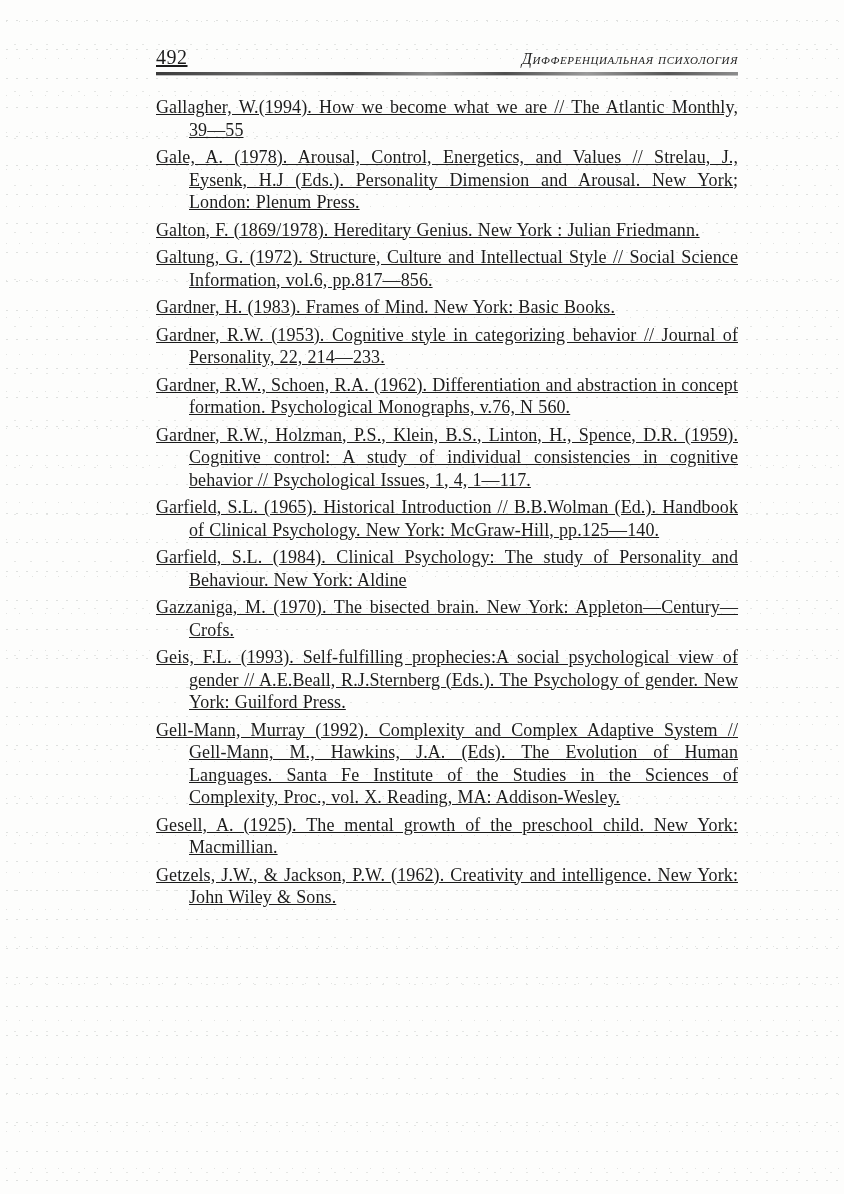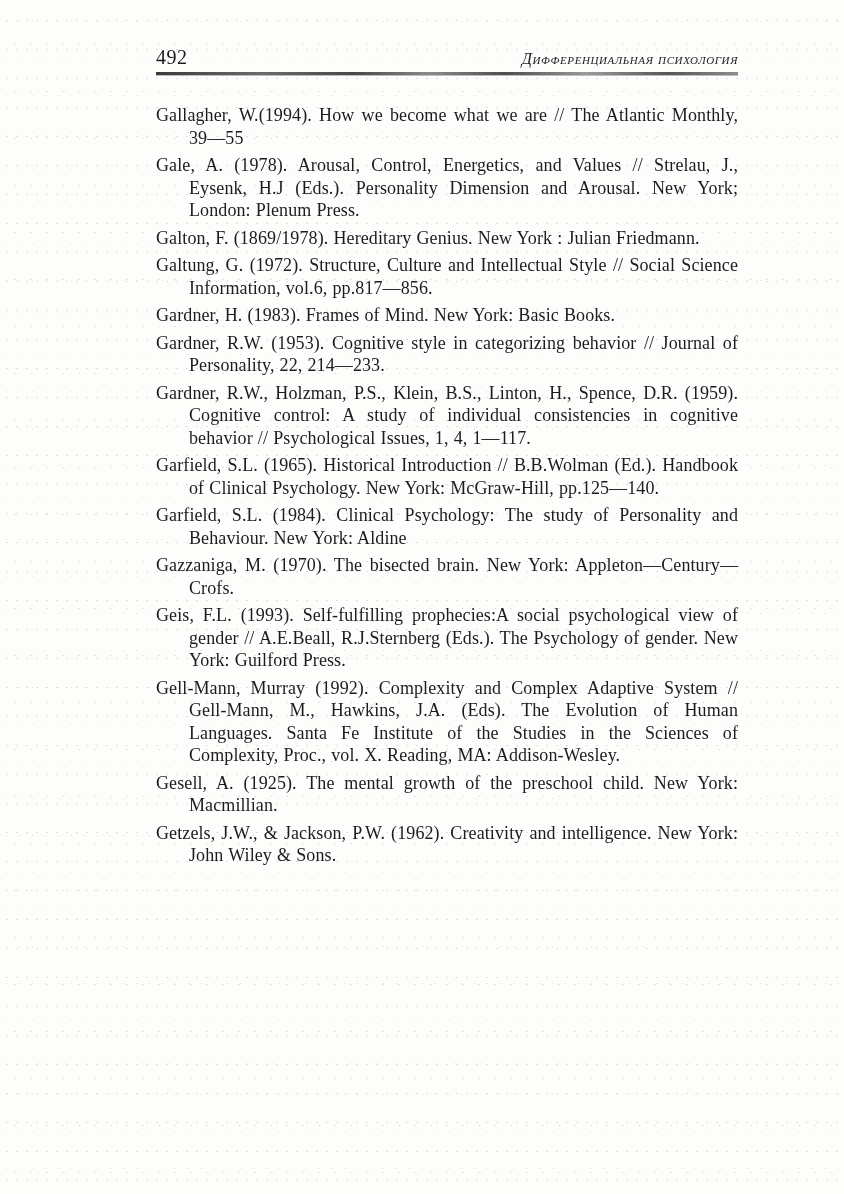--- a/index.html
+++ b/index.html
@@ -32,38 +32,40 @@
     color: #1b1b1b;
   }
   .running-header {
     display: flex;
     justify-content: space-between;
     align-items: baseline;
   }
   .page-number {
     font-size: 20px;
     letter-spacing: 0.5px;
+    text-decoration: underline;
   }
   .running-title {
     font-style: italic;
     font-variant: small-caps;
     font-size: 16px;
     letter-spacing: 0.6px;
     color: #222;
   }
   .header-rule {
     height: 3px;
     margin-top: 3px;
     background: linear-gradient(to right,
       #3a3a3a 0%, #6b6b6b 18%, #474747 34%, #8a8a8a 47%,
       #4d4d4d 60%, #9a9a9a 74%, #555 88%, #8d8d8d 100%);
     border-bottom: 1px solid #bdbdbd;
   }
   .reference-list {
-    margin-top: 28px;
+    margin-top: 20px;
+    text-decoration: underline;
   }
   .ref {
     font-size: 18px;
     line-height: 22.5px;
     text-align: justify;
     text-indent: -33px;
     padding-left: 33px;
     margin: 0 0 5px 0;
     letter-spacing: 0.1px;
     word-spacing: 0.5px;
@@ -83,20 +85,21 @@
   </div>
   <div class="header-rule"></div>
 
   <div class="reference-list">
     <p class="ref">Gallagher, W.(1994). How we become what we are // The Atlantic Monthly, 39—55</p>
     <p class="ref">Gale, A. (1978). Arousal, Control, Energetics, and Values // Strelau, J., Eysenk, H.J (Eds.). Personality Dimension and Arousal. New York; London: Plenum Press.</p>
     <p class="ref">Galton, F. (1869/1978). Hereditary Genius. New York : Julian Friedmann.</p>
     <p class="ref">Galtung, G. (1972). Structure, Culture and Intellectual Style // Social Science Information, vol.6, pp.817—856.</p>
     <p class="ref">Gardner, H. (1983). Frames of Mind. New York: Basic Books.</p>
     <p class="ref">Gardner, R.W. (1953). Cognitive style in categorizing behavior // Journal of Personality, 22, 214—233.</p>
+    <p class="ref">Gardner, R.W., Schoen, R.A. (1962). Differentiation and abstraction in concept formation. Psychological Monographs, v.76, N 560.</p>
     <p class="ref">Gardner, R.W., Holzman, P.S., Klein, B.S., Linton, H., Spence, D.R. (1959). Cognitive control: A study of individual consistencies in cognitive behavior // Psychological Issues, 1, 4, 1—117.</p>
     <p class="ref">Garfield, S.L. (1965). Historical Introduction // B.B.Wolman (Ed.). Handbook of Clinical Psychology. New York: McGraw-Hill, pp.125—140.</p>
     <p class="ref">Garfield, S.L. (1984). Clinical Psychology: The study of Personality and Behaviour. New York: Aldine</p>
     <p class="ref">Gazzaniga, M. (1970). The bisected brain. New York: Appleton—Century—Crofs.</p>
     <p class="ref">Geis, F.L. (1993). Self-fulfilling prophecies:A social psychological view of gender // A.E.Beall, R.J.Sternberg (Eds.). The Psychology of gender. New York: Guilford Press.</p>
     <p class="ref">Gell-Mann, Murray (1992). Complexity and Complex Adaptive System // Gell-Mann, M., Hawkins, J.A. (Eds). The Evolution of Human Languages. Santa Fe Institute of the Studies in the Sciences of Complexity, Proc., vol. X. Reading, MA: Addison-Wesley.</p>
     <p class="ref">Gesell, A. (1925). The mental growth of the preschool child. New York: Macmillian.</p>
     <p class="ref">Getzels, J.W., &amp; Jackson, P.W. (1962). Creativity and intelligence. New York: John Wiley &amp; Sons.</p>
   </div>
 

